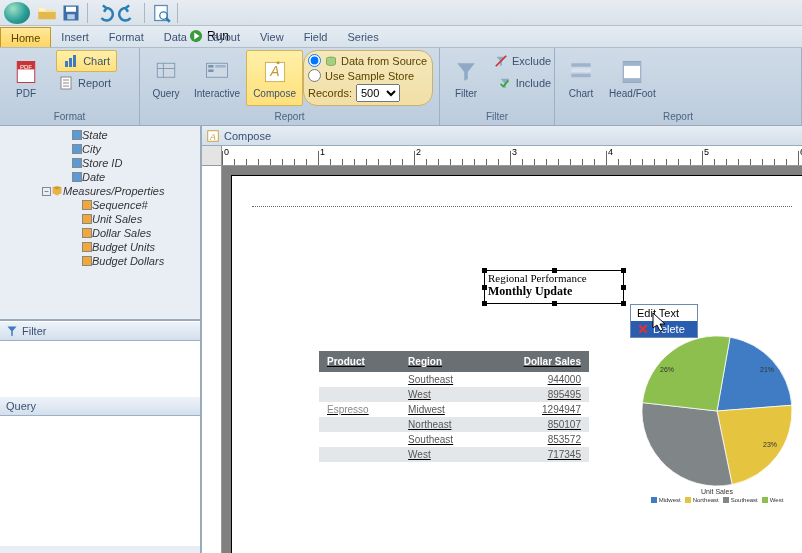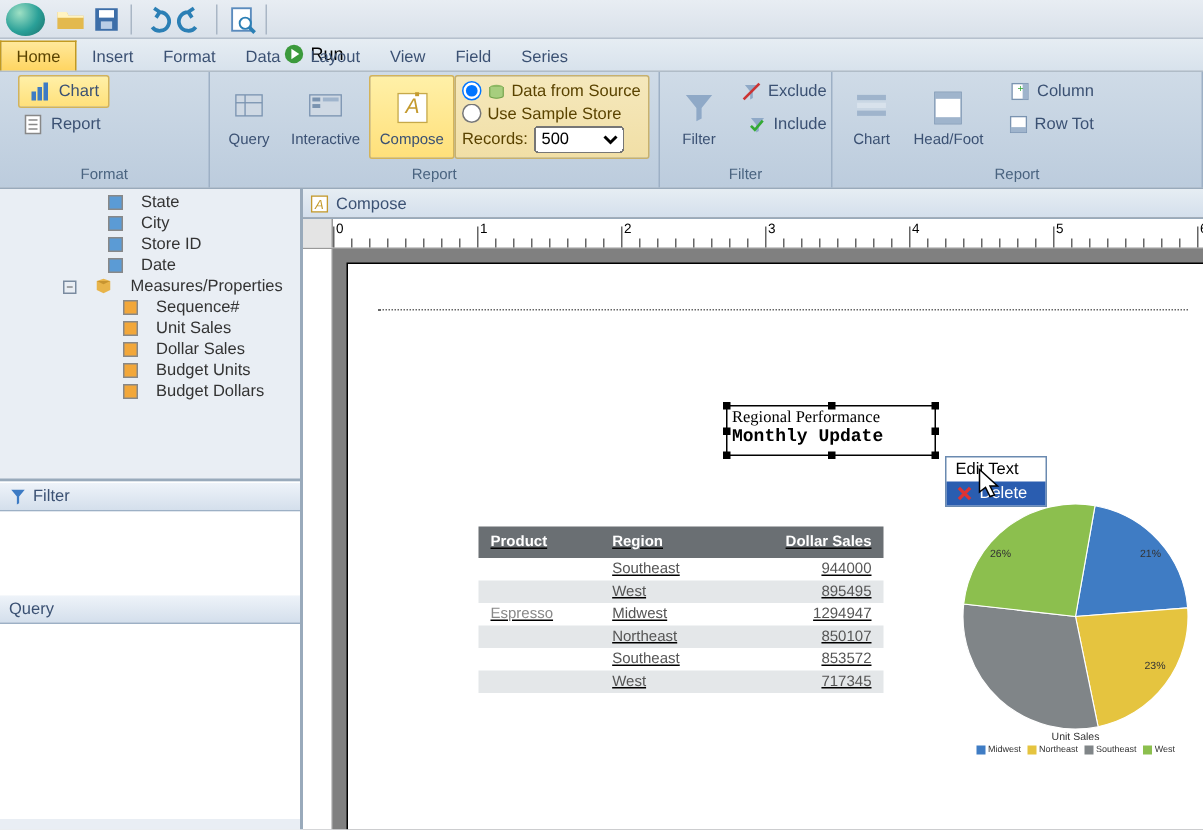--- a/index.html
+++ b/index.html
@@ -6,45 +6,45 @@
 body { width: 802px; height: 553px; overflow: hidden; background: #d6dbe0; }
 
 
 .qat { height: 26px; background: linear-gradient(#e8edf3, #d9e1ea); display: flex; align-items: center; padding: 0 4px; gap: 2px; border-bottom: 1px solid #b5c0cd; }
 .qat .logo { width: 26px; height: 22px; border-radius: 50%; background: radial-gradient(circle at 35% 30%, #9ee0c4, #2aa098 55%, #1a6e68); margin-right: 4px; }
 .qat .sep { width: 1px; height: 20px; background: #a9b6c5; margin: 0 3px; }
 .qat-btn { width: 22px; height: 22px; display: flex; align-items: center; justify-content: center; cursor: pointer; border: 1px solid transparent; border-radius: 2px; }
 .run-btn { display: flex; align-items: center; gap: 4px; padding: 2px 6px; font-size: 12px; cursor: pointer; margin-top: 47px; }
 
 
-.menubar { height: 22px; background: linear-gradient(#e6edf3, #d8e2ec); display: flex; align-items: flex-end; border-bottom: 1px solid #b0bcc7; }
+.menubar { height: 22px; background: linear-gradient(#e6edf3, #d8e2ec); display: flex; align-items: center; border-bottom: 1px solid #b0bcc7; }
 .mtab { padding: 4px 10px 3px; font-size: 11px; color: #3b5173; cursor: pointer; }
 .mtab.active { background: linear-gradient(#ffe89b, #ffd561); border: 1px solid #c29a21; border-bottom: none; color: #5a4300; }
 
 
 .ribbon { height: 78px; background: linear-gradient(#cfdbe7, #bcccdd); display: flex; border-bottom: 1px solid #9ab; }
 .rgroup { border-right: 1px solid #9db0c5; display: flex; flex-direction: column; }
 .rgroup .body { flex: 1; display: flex; align-items: flex-start; padding: 2px 4px; }
 .rgroup .label { height: 14px; font-size: 10px; color: #4a6480; text-align: center; padding: 0 4px 2px; }
 .rbtn-big { display: flex; flex-direction: column; align-items: center; justify-content: center; padding: 4px 6px; height: 56px; font-size: 10px; color: #3b5173; min-width: 44px; cursor: pointer; }
 .rbtn-big svg, .rbtn-big .ico { width: 28px; height: 28px; margin-bottom: 2px; }
 .rbtn-col { display: flex; flex-direction: column; align-items: flex-end; }
 .rbtn-small { display: flex; align-items: center; gap: 4px; padding: 3px 6px; font-size: 11px; color: #3b5173; cursor: pointer; height: 22px; }
 .rbtn-small.highlight { background: linear-gradient(#fff0a8, #ffe07a); border: 1px solid #d3b35a; border-radius: 2px; }
 .compose-sel { background: linear-gradient(#fff0a8, #ffe07a); border: 1px solid #d3b35a; border-radius: 2px; }
 
-.data-panel { background: linear-gradient(#f5e8bc, #f1dfa6); border: 1px solid #c8b16d; border-radius: 2px; padding: 3px 4px; font-size: 11px; color: #5a4300; display: flex; flex-direction: column; gap: 2px; width: 130px; }
+.data-panel { background: linear-gradient(#f5e8bc, #f1dfa6); border: 1px solid #c8b16d; border-radius: 14px; padding: 3px 4px; font-size: 11px; color: #5a4300; display: flex; flex-direction: column; gap: 2px; width: 130px; }
 .data-panel .row { display: flex; align-items: center; gap: 4px; }
-.data-panel select { font-size: 11px; height: 18px; width: 60px; }
+.data-panel select { font-size: 11px; height: 18px; width: 44px; }
 
 
 .workarea { display: flex; height: calc(553px - 26px - 22px - 78px); }
 .sidebar { width: 205px; background: #e9eef4; border-right: 2px solid #9ab; display: flex; flex-direction: column; }
 .tree { overflow: auto; font-size: 11px; padding: 2px 2px; color: #333; flex: 0 0 195px; border-bottom: 2px solid #9ab; }
-.tree-item { display: flex; align-items: center; gap: 12px; padding: 1px 2px 1px 0; white-space: nowrap; }
+.tree-item { display: flex; align-items: center; gap: 0; padding: 1px 2px 1px 0; white-space: nowrap; font-style: italic; }
 .tree-item.l1 { padding-left: 70px; }
 .tree-item.l0 { padding-left: 40px; }
 .tree-item.l1m { padding-left: 80px; }
 .exp-icon { width: 9px; height: 9px; border: 1px solid #7a8ba0; font-size: 8px; line-height: 7px; text-align: center; color: #444; cursor: pointer; }
 .cube { width: 12px; height: 12px; }
 .sq { width: 10px; height: 10px; border: 1px solid #888; }
 .sq.blue { background: #5b9bd5; }
 .sq.orange { background: #f2a73a; }
 .panel-title { background: linear-gradient(#eef3f9, #d4dfec); border-top: 1px solid #fff; border-bottom: 1px solid #9db0c5; padding: 3px 6px; font-size: 11px; color: #3b5173; display: flex; align-items: center; gap: 4px; }
 .panel-body { flex: 1; background: #fff; }
@@ -67,21 +67,21 @@
 .title-box .handle { position: absolute; width: 5px; height: 5px; background: #000; }
 .title-box .h-tl { top: -3px; left: -3px; }
 .title-box .h-tr { top: -3px; right: -3px; }
 .title-box .h-bl { bottom: -3px; left: -3px; }
 .title-box .h-br { bottom: -3px; right: -3px; }
 .title-box .h-tm { top: -3px; left: 50%; margin-left: -2px; }
 .title-box .h-bm { bottom: -3px; left: 50%; margin-left: -2px; }
 .title-box .h-ml { left: -3px; top: 50%; margin-top: -2px; }
 .title-box .h-mr { right: -3px; top: 50%; margin-top: -2px; }
 .title-box .line1 { font-family: Georgia, serif; font-size: 11px; padding: 1px 3px 0; }
-.title-box .line2 { font-family: Liberation Mono, monospace; font-weight: bold; font-size: 12px; padding: 0 3px; }
+.title-box .line2 { font-family: Liberation Serif, serif; font-weight: bold; font-size: 12px; padding: 0 3px; }
 
 .ctx-menu { position: absolute; top: 128px; left: 398px; width: 68px; background: #fff; border: 1px solid #6a8ab0; font-size: 11px; z-index: 10; }
 .ctx-item { padding: 2px 6px; display: flex; align-items: center; gap: 4px; cursor: pointer; }
 .ctx-item.sel { background: #2a5db0; color: #fff; }
 .cursor-img { position: absolute; top: 136px; left: 420px; z-index: 11; pointer-events: none; }
 
 .data-table { position: absolute; top: 175px; left: 87px; width: 270px; font-size: 10px; border-collapse: collapse; text-decoration: underline; }
 .data-table thead th { background: #6a6f73; color: #fff; font-weight: bold; text-align: left; padding: 5px 8px; font-size: 10px; }
 .data-table tbody td { padding: 2px 8px; font-size: 10px; color: #555; }
 .data-table tbody tr.band td { background: #e4e7e9; }
@@ -151,20 +151,28 @@
   <div class="mtab">Data</div>
   <div class="mtab">Layout</div>
   <div class="mtab">View</div>
   <div class="mtab">Field</div>
   <div class="mtab">Series</div>
 </div>
 
 <div class="ribbon">
   <div class="rgroup" style="width:140px">
     <div class="body">
+      <div class="rbtn-big">
+        <svg class="ico" viewBox="0 0 32 32">
+            <rect x="6" y="4" width="20" height="24" fill="#fff" stroke="#b23"></rect>
+            <path fill="#c33" d="M6 4h20v9H6z"></path>
+            <text x="16" y="12" font-size="7" fill="#fff" text-anchor="middle">PDF</text>
+          </svg>
+        <span>PDF</span>
+      </div>
       <div class="rbtn-col" style="margin-left:4px">
         <div class="rbtn-small highlight">
           <svg width="16" height="16" viewBox="0 0 16 16">
               <rect x="2" y="8" width="3" height="6" fill="#3d7bc4"></rect>
               <rect x="6" y="5" width="3" height="9" fill="#3d7bc4"></rect>
               <rect x="10" y="2" width="3" height="12" fill="#3d7bc4"></rect>
             </svg>
           <span>Chart</span>
         </div>
         <div class="rbtn-small">
@@ -268,37 +276,20 @@
           </svg>
         <span>Chart</span>
       </div>
       <div class="rbtn-big">
         <svg class="ico" viewBox="0 0 32 32">
             <rect x="6" y="4" width="20" height="24" fill="#fff" stroke="#7a93b0"></rect>
             <rect x="6" y="4" width="20" height="5" fill="#9fb4cc"></rect>
             <rect x="6" y="23" width="20" height="5" fill="#9fb4cc"></rect>
           </svg>
         <span>Head/Foot</span>
-      </div>
-      <div class="rbtn-col" style="margin-left:4px">
-        <div class="rbtn-small">
-          <svg width="14" height="14" viewBox="0 0 16 16">
-              <rect x="2" y="2" width="12" height="12" fill="#fff" stroke="#7a93b0"></rect>
-              <rect x="10" y="2" width="4" height="12" fill="#9fb4cc"></rect>
-              <text x="6" y="8" font-size="8" fill="#3a3">+</text>
-            </svg>
-          <span>Column</span>
-        </div>
-        <div class="rbtn-small">
-          <svg width="14" height="14" viewBox="0 0 16 16">
-              <rect x="2" y="2" width="12" height="12" fill="#fff" stroke="#7a93b0"></rect>
-              <rect x="2" y="10" width="12" height="4" fill="#9fb4cc"></rect>
-            </svg>
-          <span>Row Tot</span>
-        </div>
       </div>
     </div>
     <div class="label">Report</div>
   </div>
 </div>
 
 <div class="workarea">
   <div class="sidebar">
     <div class="tree">
       <div class="tree-item l1">

